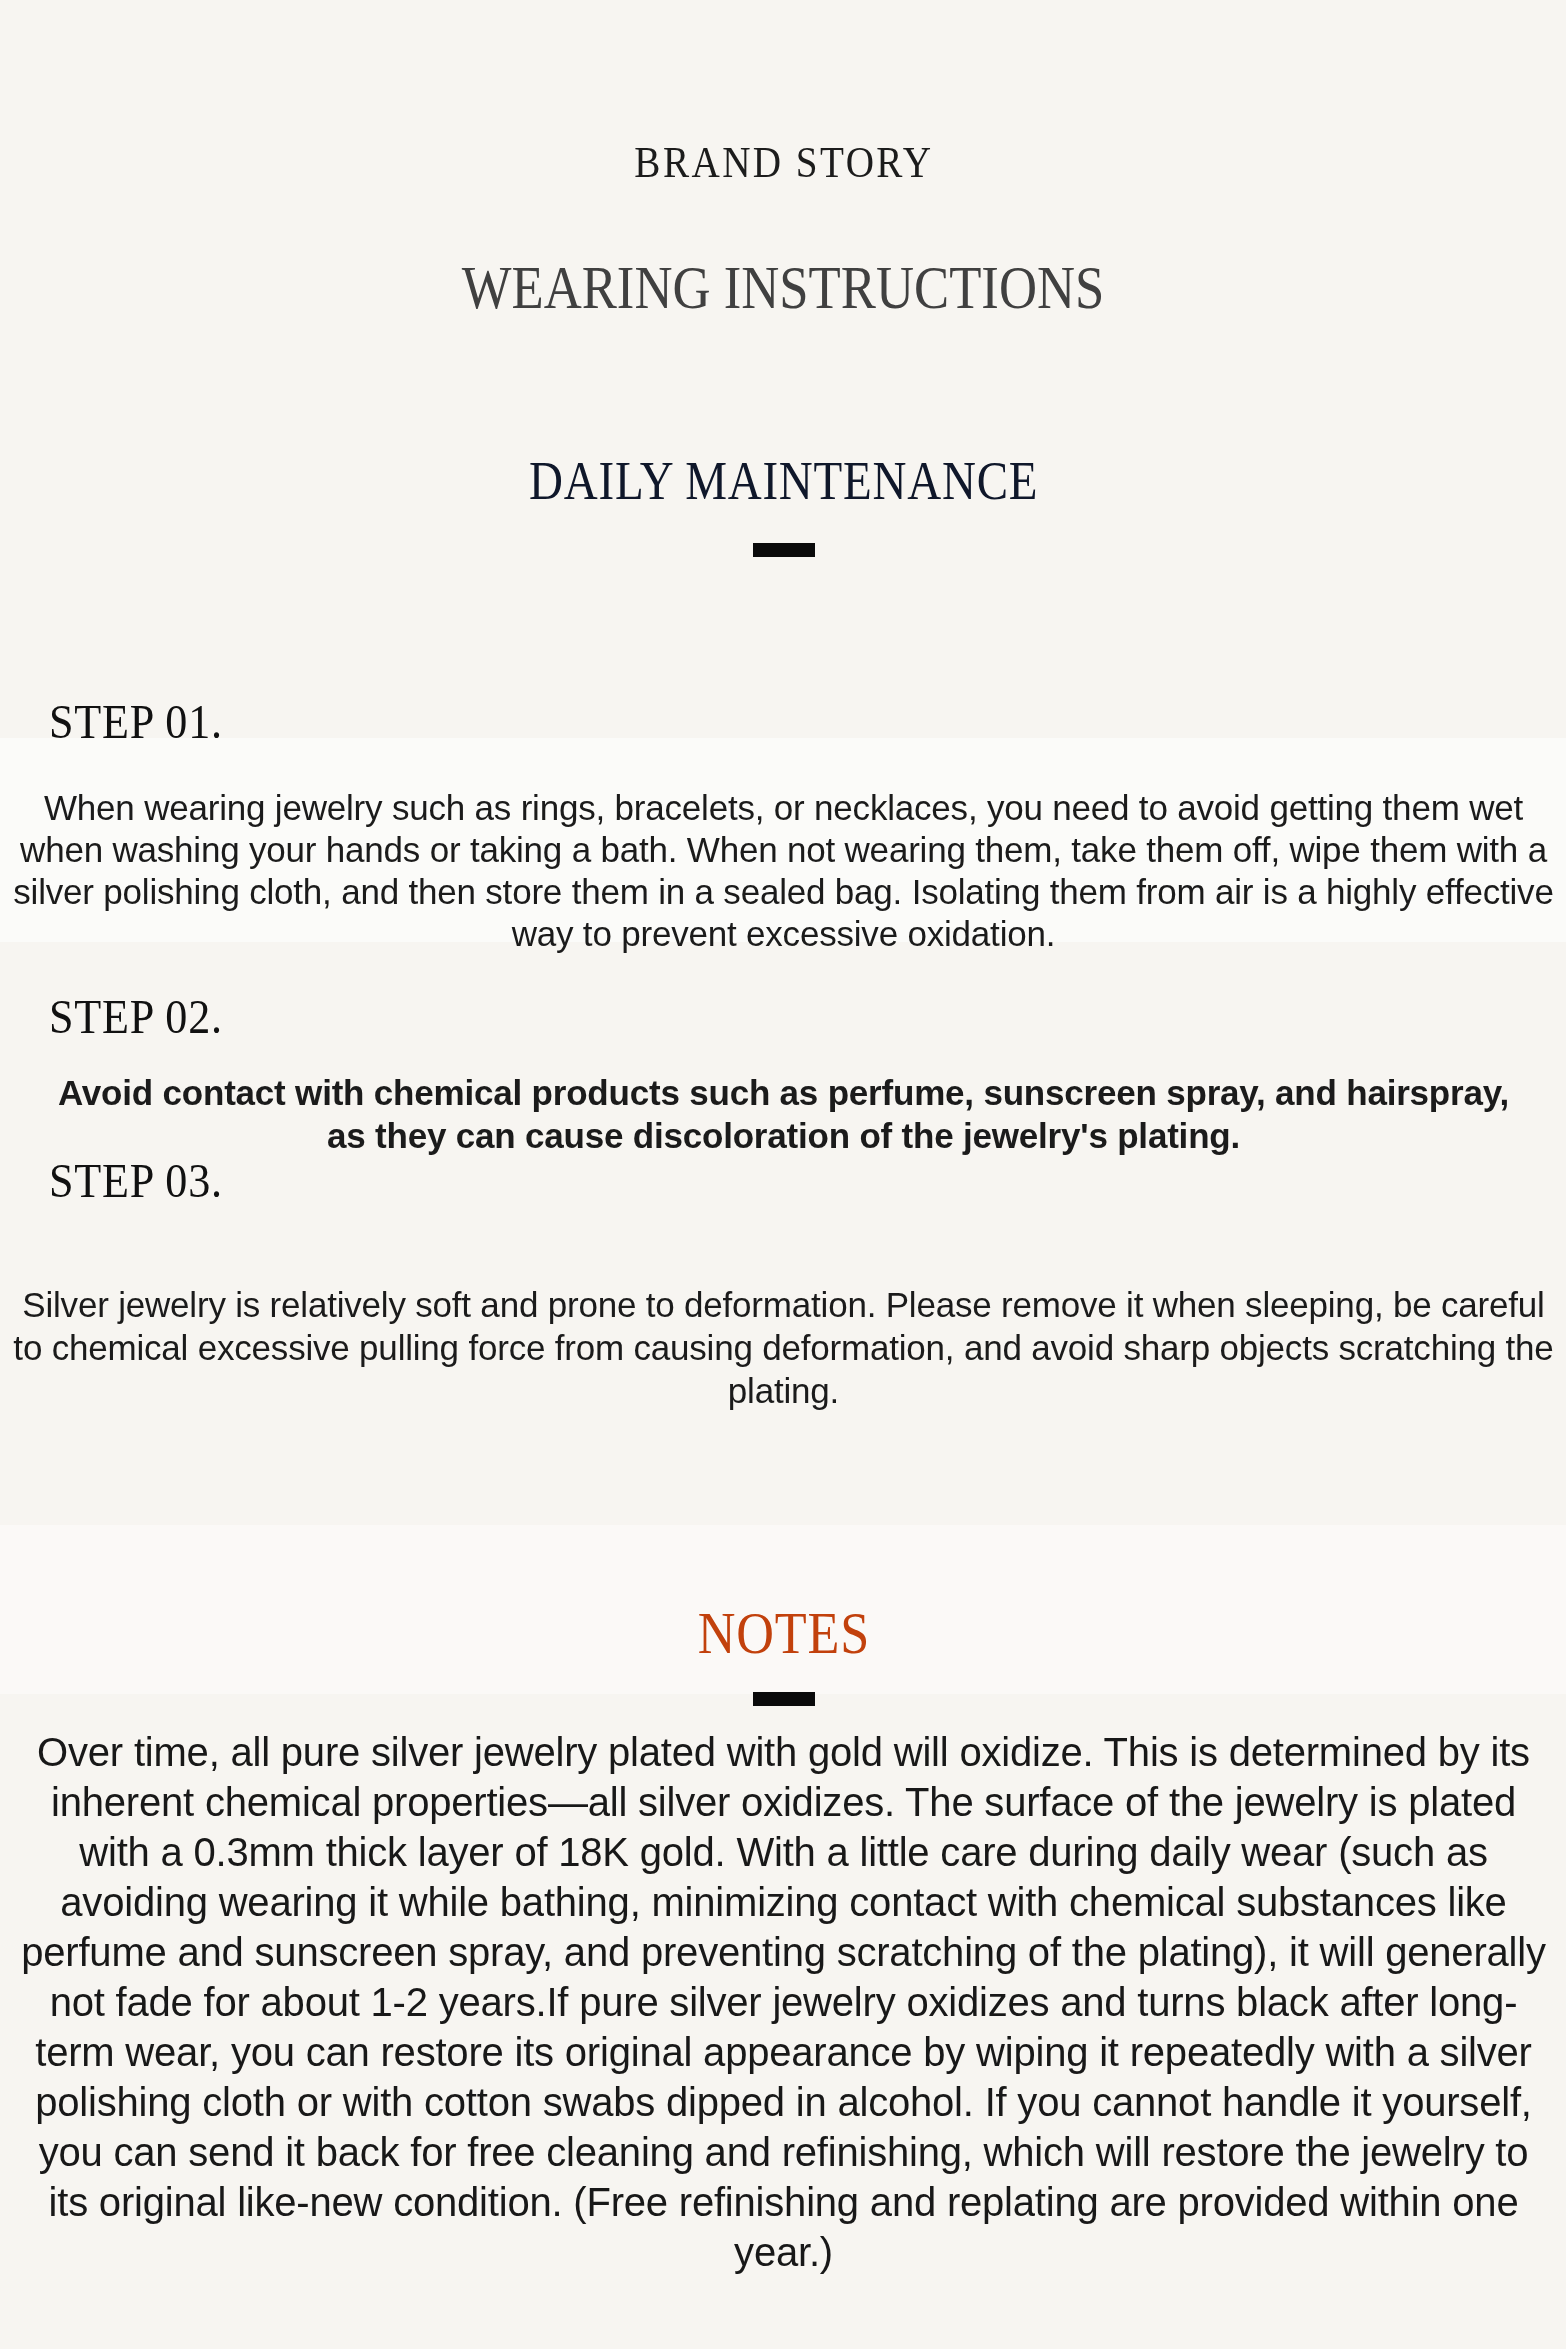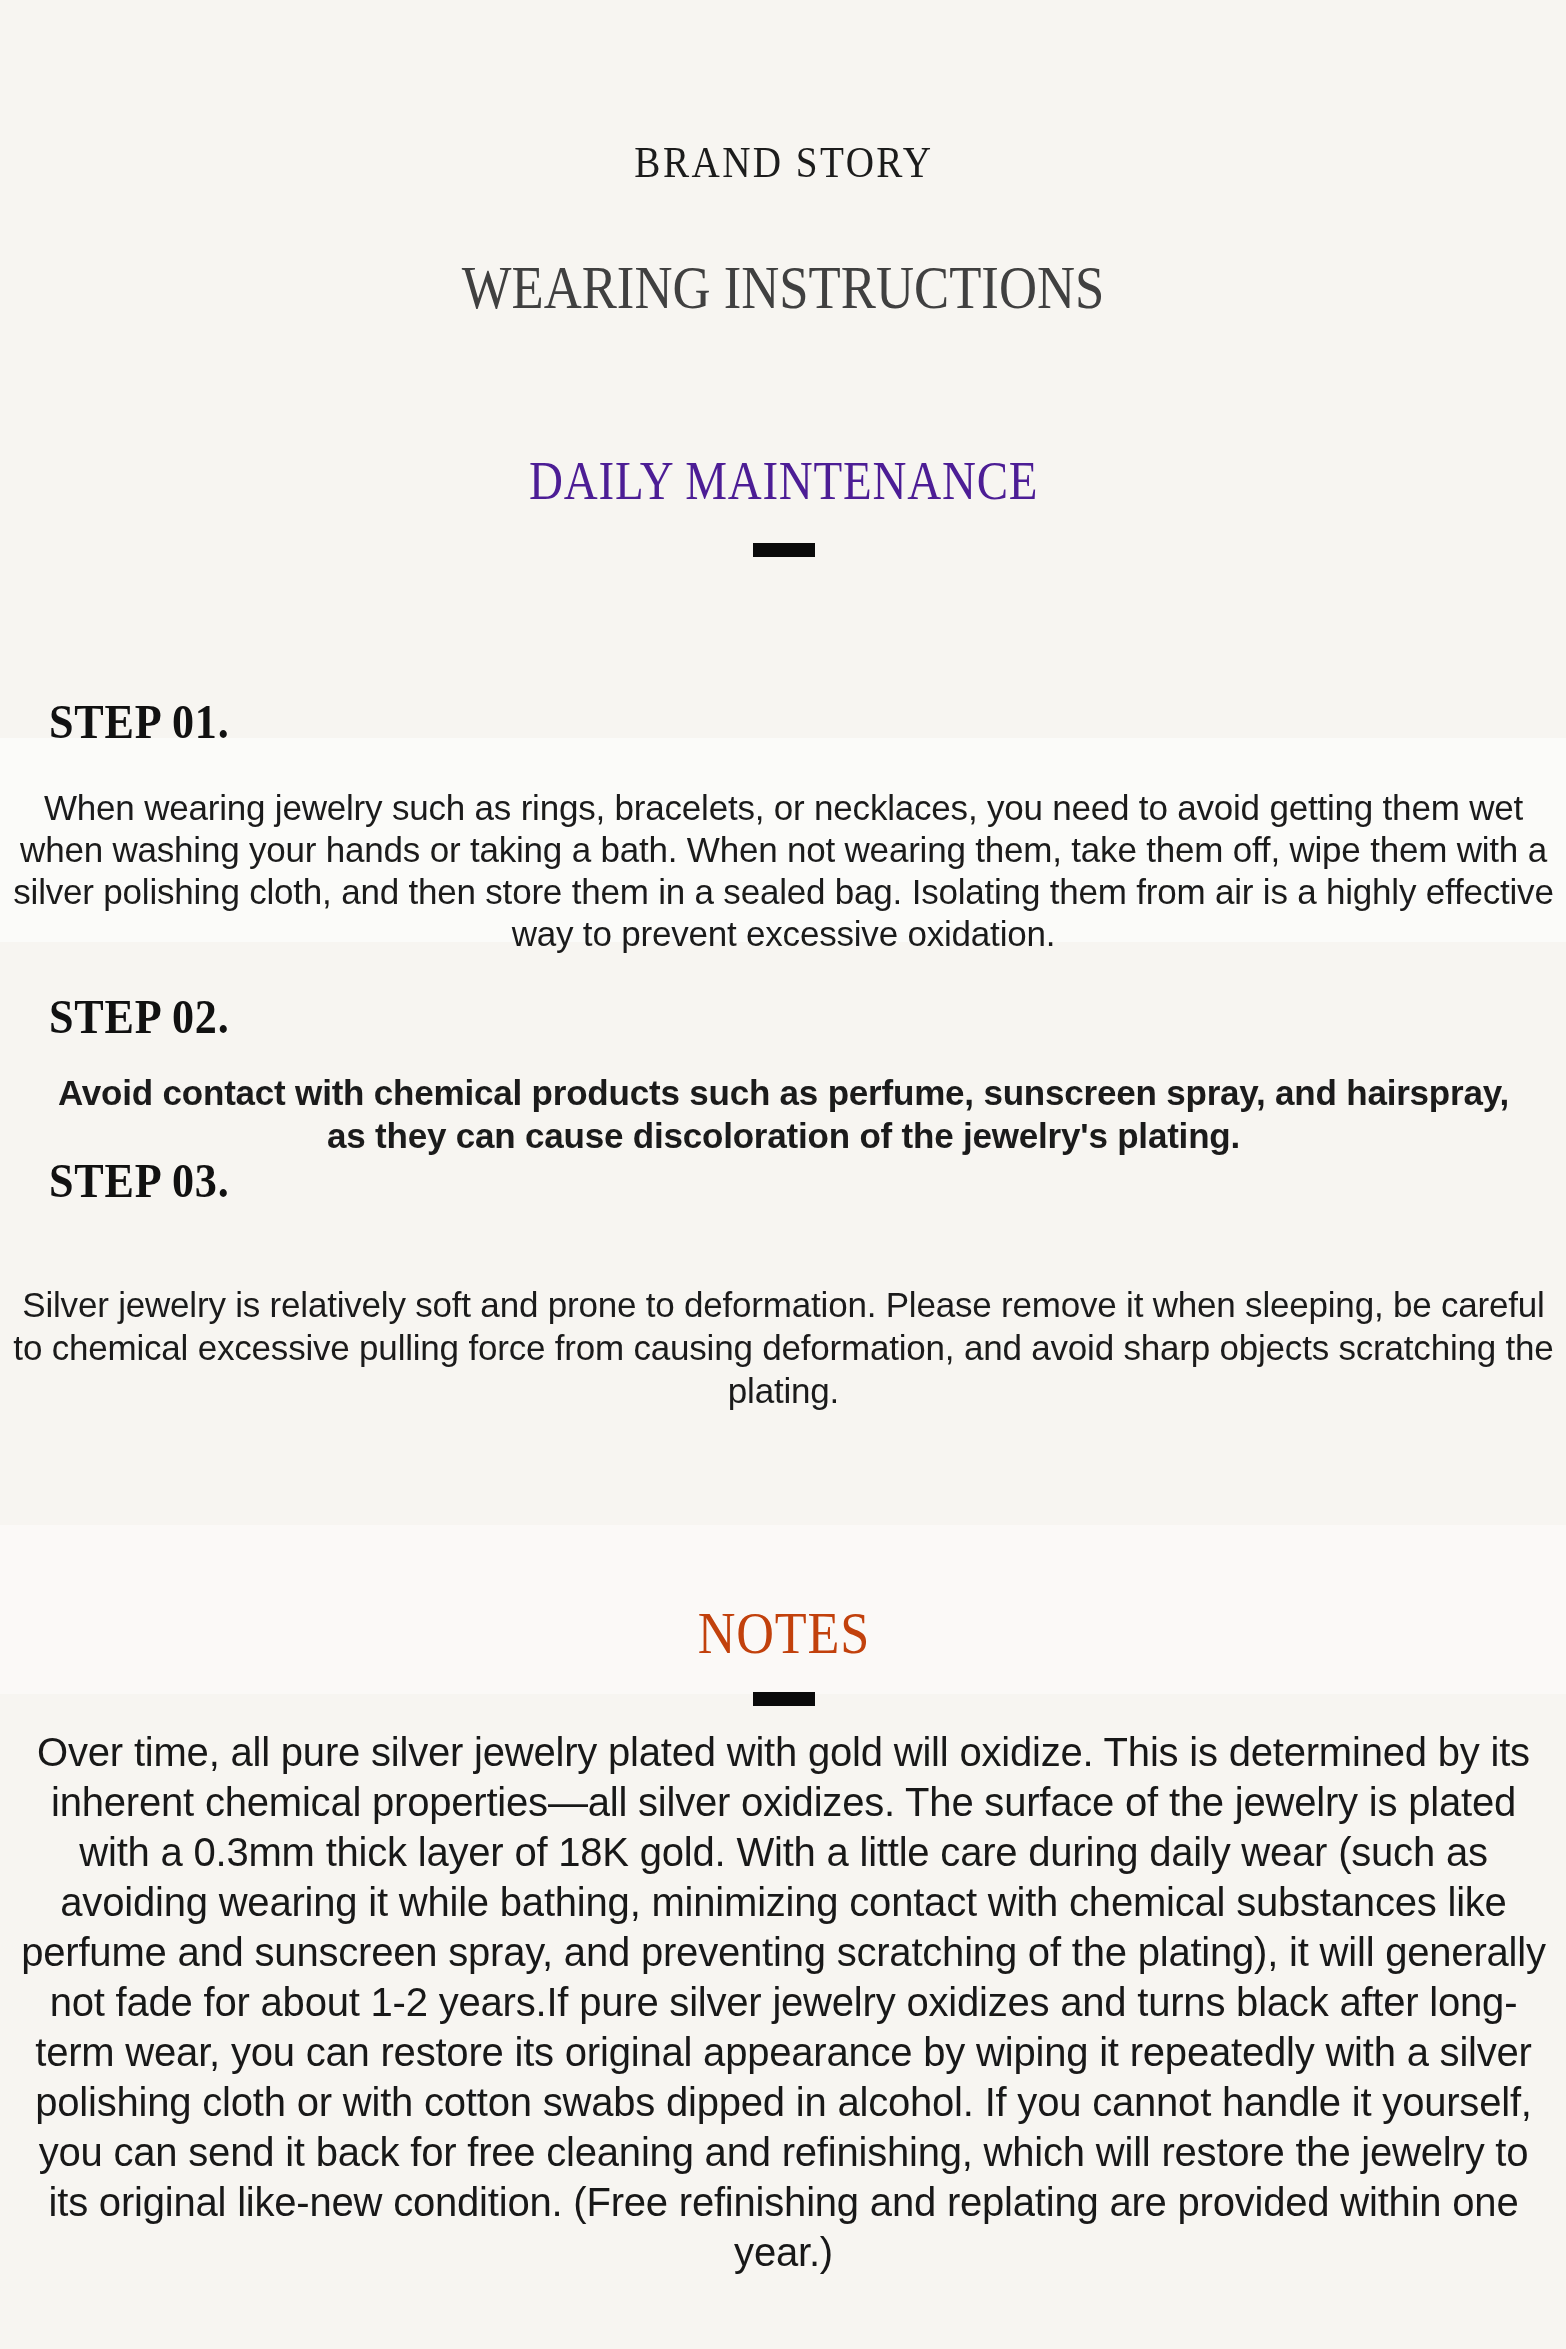--- a/index.html
+++ b/index.html
@@ -41,38 +41,38 @@
     top: 236px;
     font-size: 62px;
     letter-spacing: 0px;
     color: #404040;
   }
   .main-title .squeeze { transform: scaleX(0.85); }
   .subtitle {
     top: 434px;
     font-size: 54px;
     letter-spacing: 0.9px;
-    color: #4c1d95;
+    color: #0f172a;
   }
   .dash {
     position: absolute;
     left: 50%;
     width: 62px;
     height: 14px;
     margin-left: -31px;
     background: #0a0a0a;
   }
   .dash-1 { top: 543px; }
   .dash-2 { top: 1692px; }
 
   .step-label {
     position: absolute;
     left: 49px;
     font-size: 49px;
-    font-weight: 700;
+    font-weight: 400;
     letter-spacing: 0.9px;
     color: #111;
   }
   .step-label .squeeze { transform: scaleX(0.9); transform-origin: 0 50%; }
   .step-label-1 { top: 693px; }
   .step-label-2 { top: 988px; }
   .step-label-3 { top: 1152px; }
 
   .body-text {
     position: absolute;

